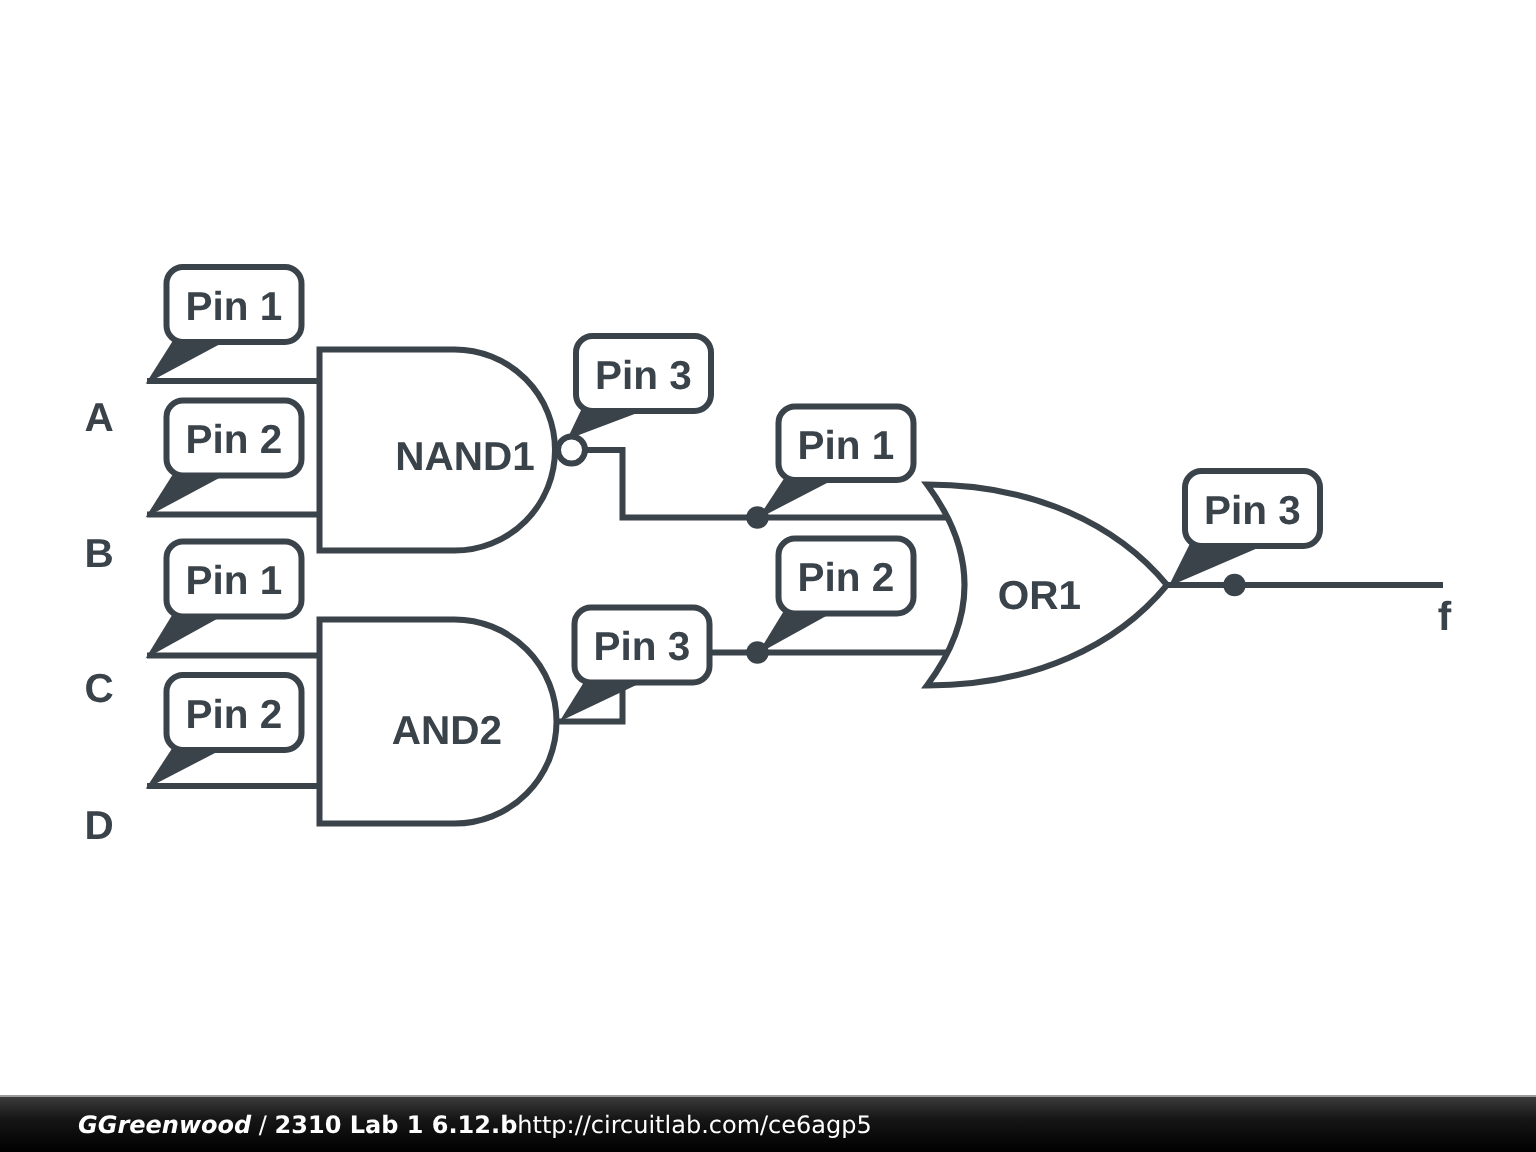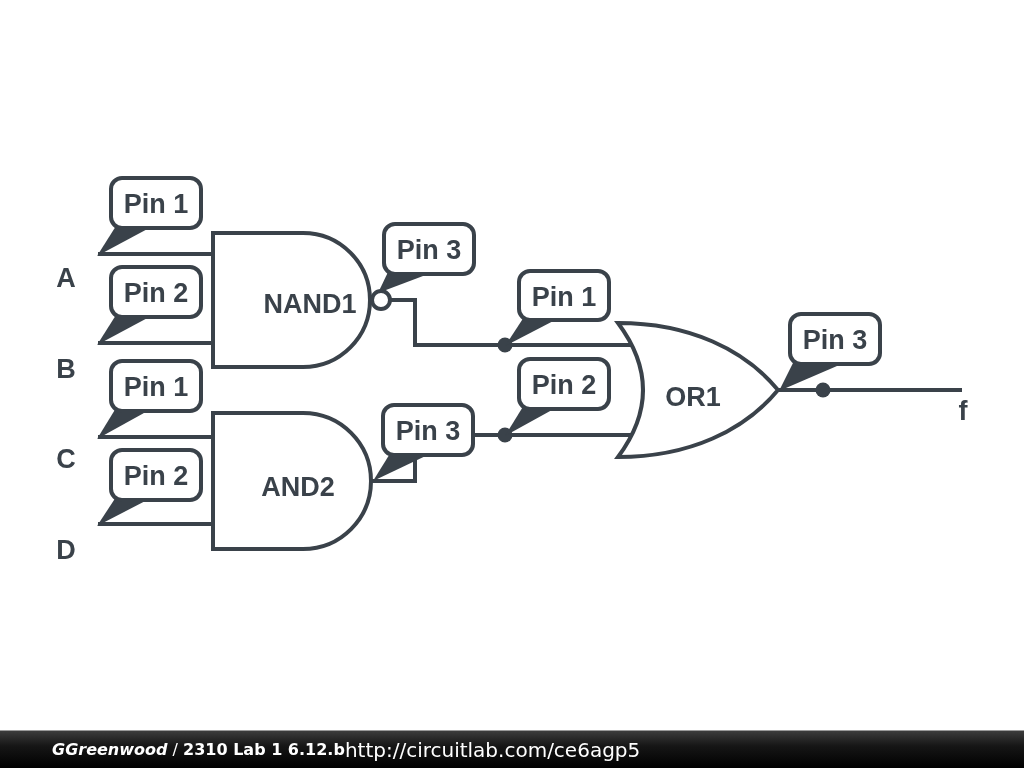--- a/index.html
+++ b/index.html
@@ -30,21 +30,21 @@
   .logo-row svg{display:block;}
   .logo-lab{
     font-family:"Liberation Sans",sans-serif;font-weight:700;
     font-size:17px;color:#fff;letter-spacing:2px;margin-left:2px;
   }
   .footer-text{margin-left:14px;display:flex;flex-direction:row;justify-content:center;}
   .ft-line1{font-size:16px;line-height:18px;white-space:pre;}
   .ft-author{font-style:italic;font-weight:700;}
   .ft-sep{font-weight:400;}
   .ft-title{font-weight:700;}
-  .ft-url{font-size:20px;line-height:18px;font-weight:400;}
+  .ft-url{font-size:16px;line-height:18px;font-weight:400;}
 </style>
 </head>
 <body>
 
 <div class="canvas">
 <svg width="1024" height="730" viewBox="0 0 1024 730" xmlns="http://www.w3.org/2000/svg">
 
   <g>
     <path class="wire" d="M98,254 H216"></path>
     <path class="wire" d="M98,343 H216"></path>

